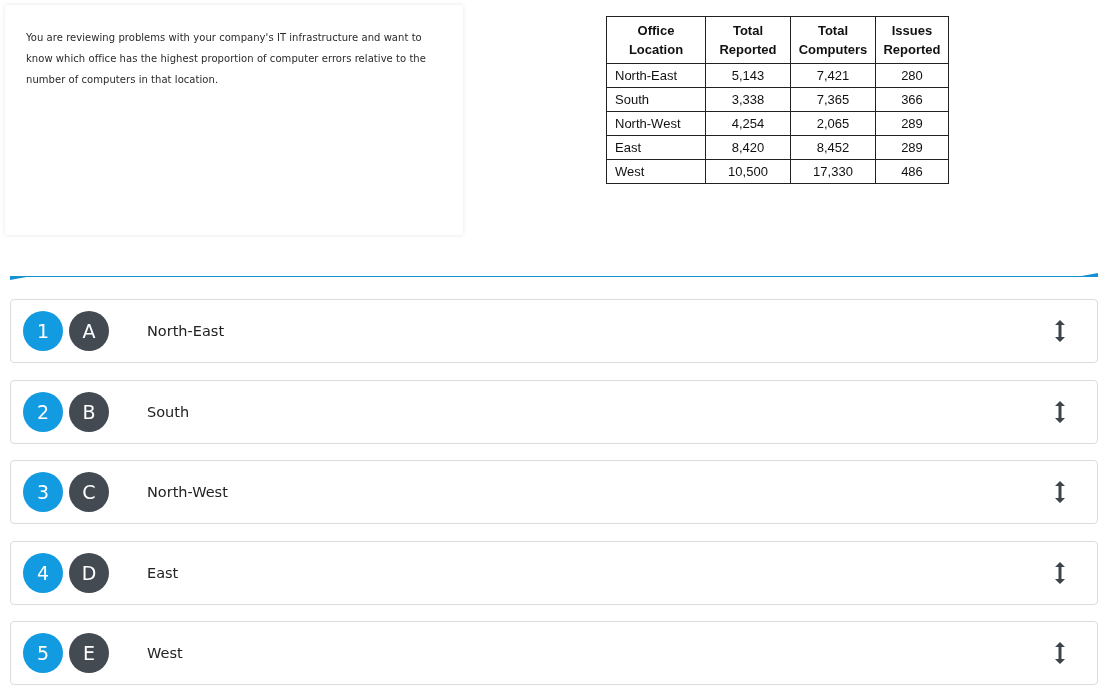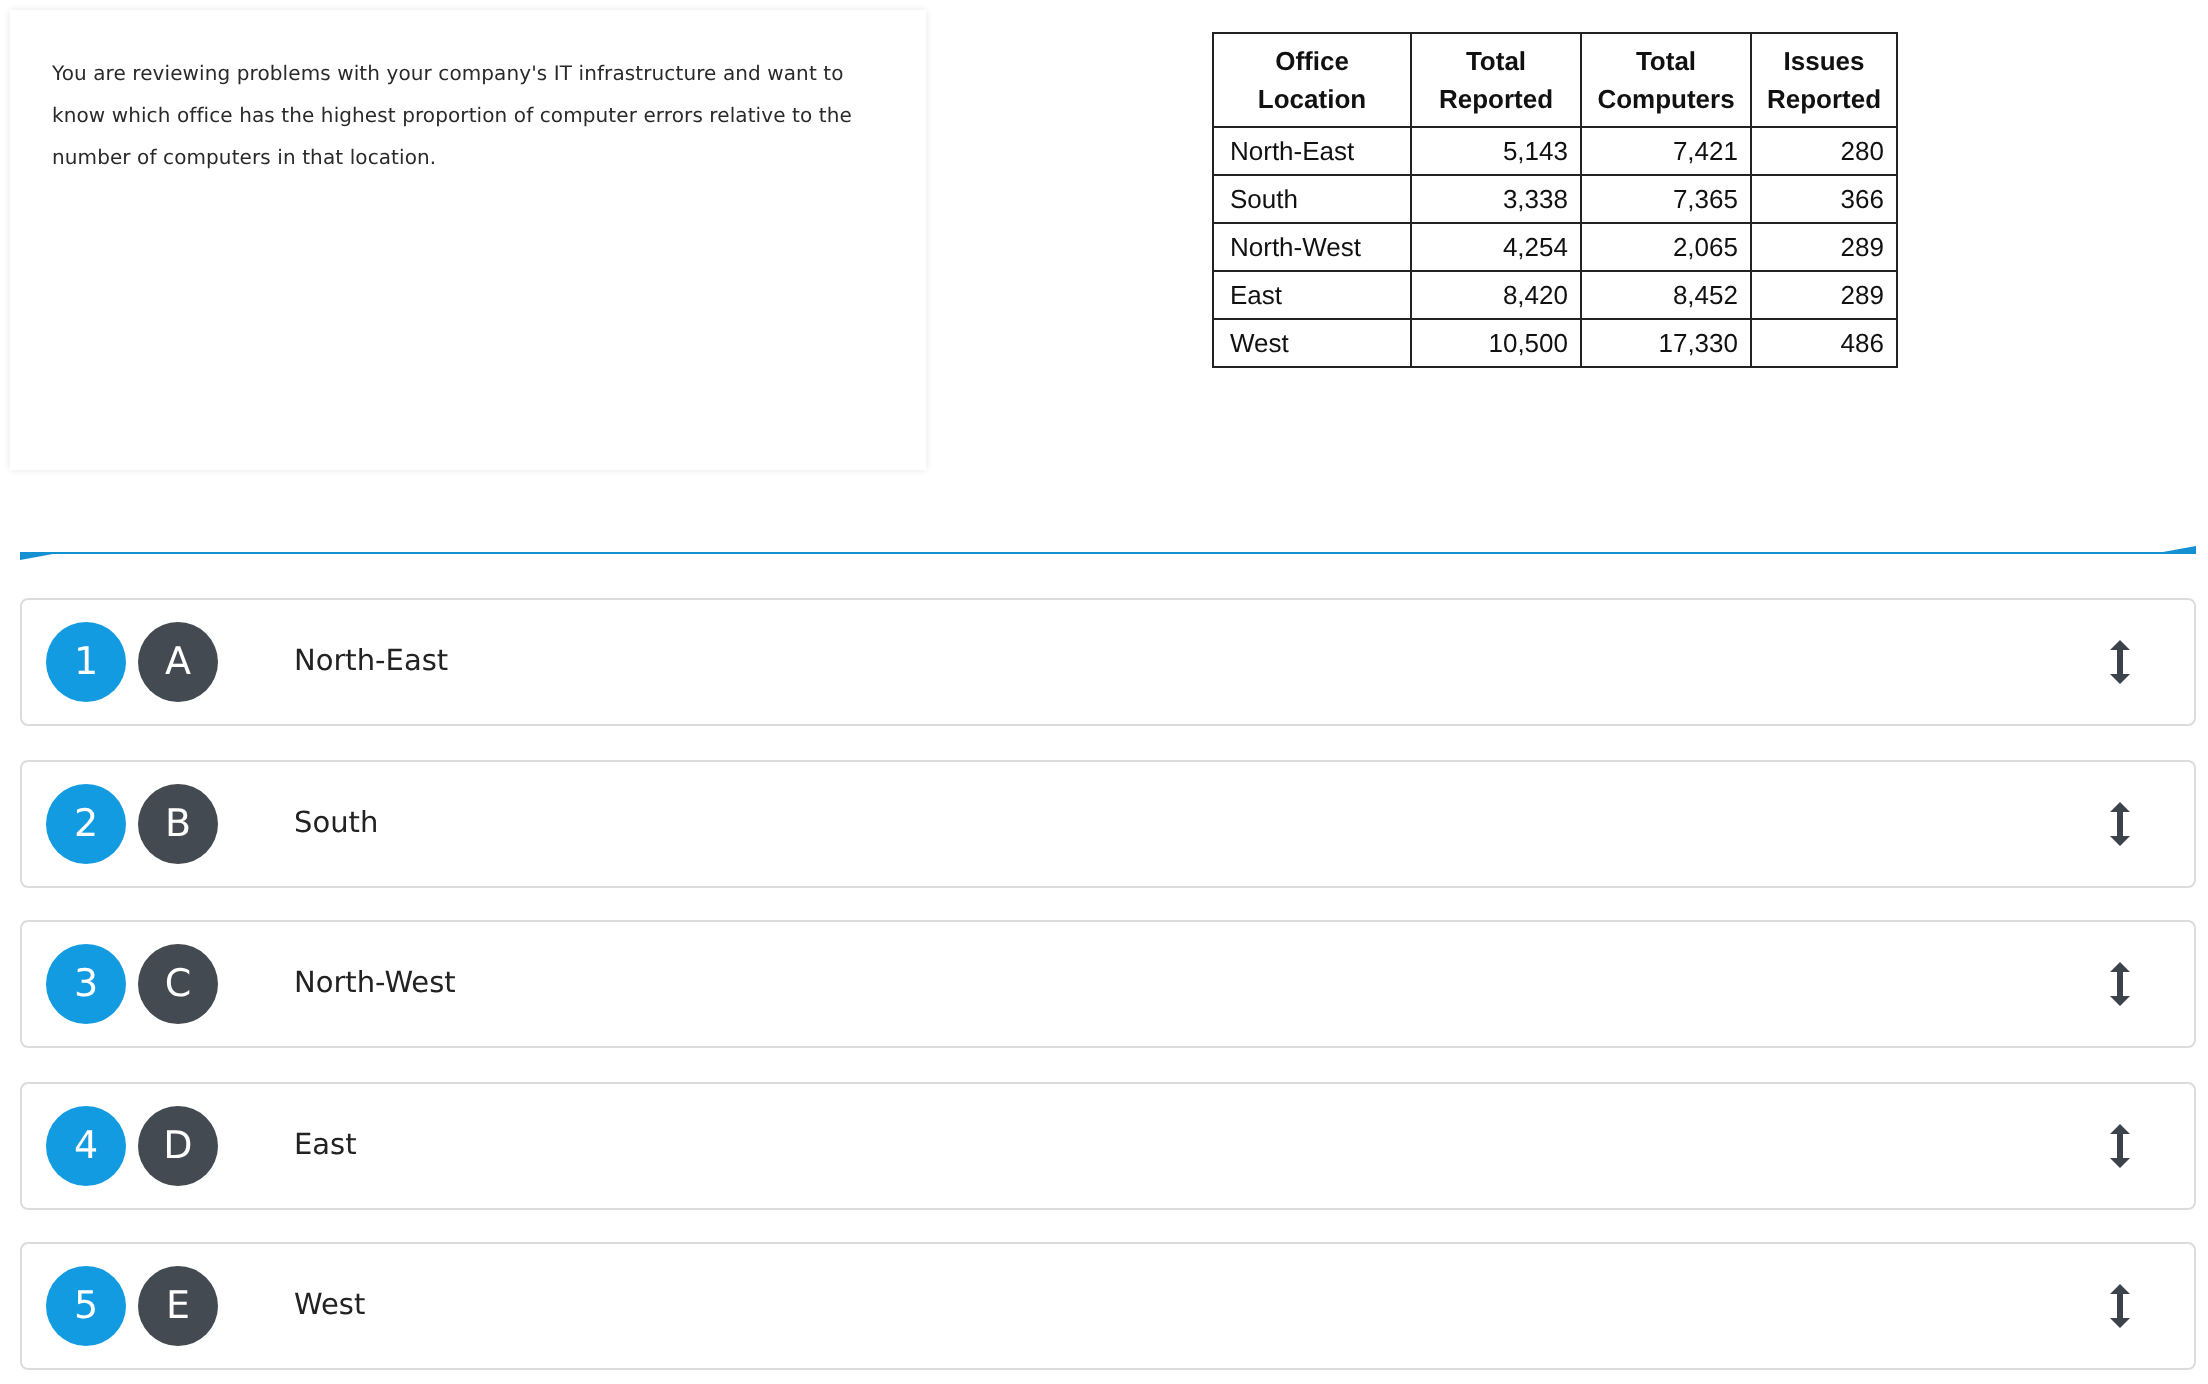--- a/index.html
+++ b/index.html
@@ -45,21 +45,21 @@
       padding: 0 6px;
       height: 23px;
     }
     .data-table th {
       font-weight: bold;
       text-align: center;
       line-height: 19px;
       height: 46px;
       padding: 0 4px;
     }
-    .data-table td { text-align: right; line-height: 22px; }
+    .data-table td { text-align: center; line-height: 22px; }
     .data-table td.loc { text-align: left; padding-left: 8px; }
     .col-loc { width: 90px; }
     .col-emp { width: 76px; }
     .col-comp { width: 76px; }
     .col-iss { width: 64px; }
 
     .divider {
       position: absolute;
       left: 10px; top: 276px;
       width: 1088px; height: 0;

